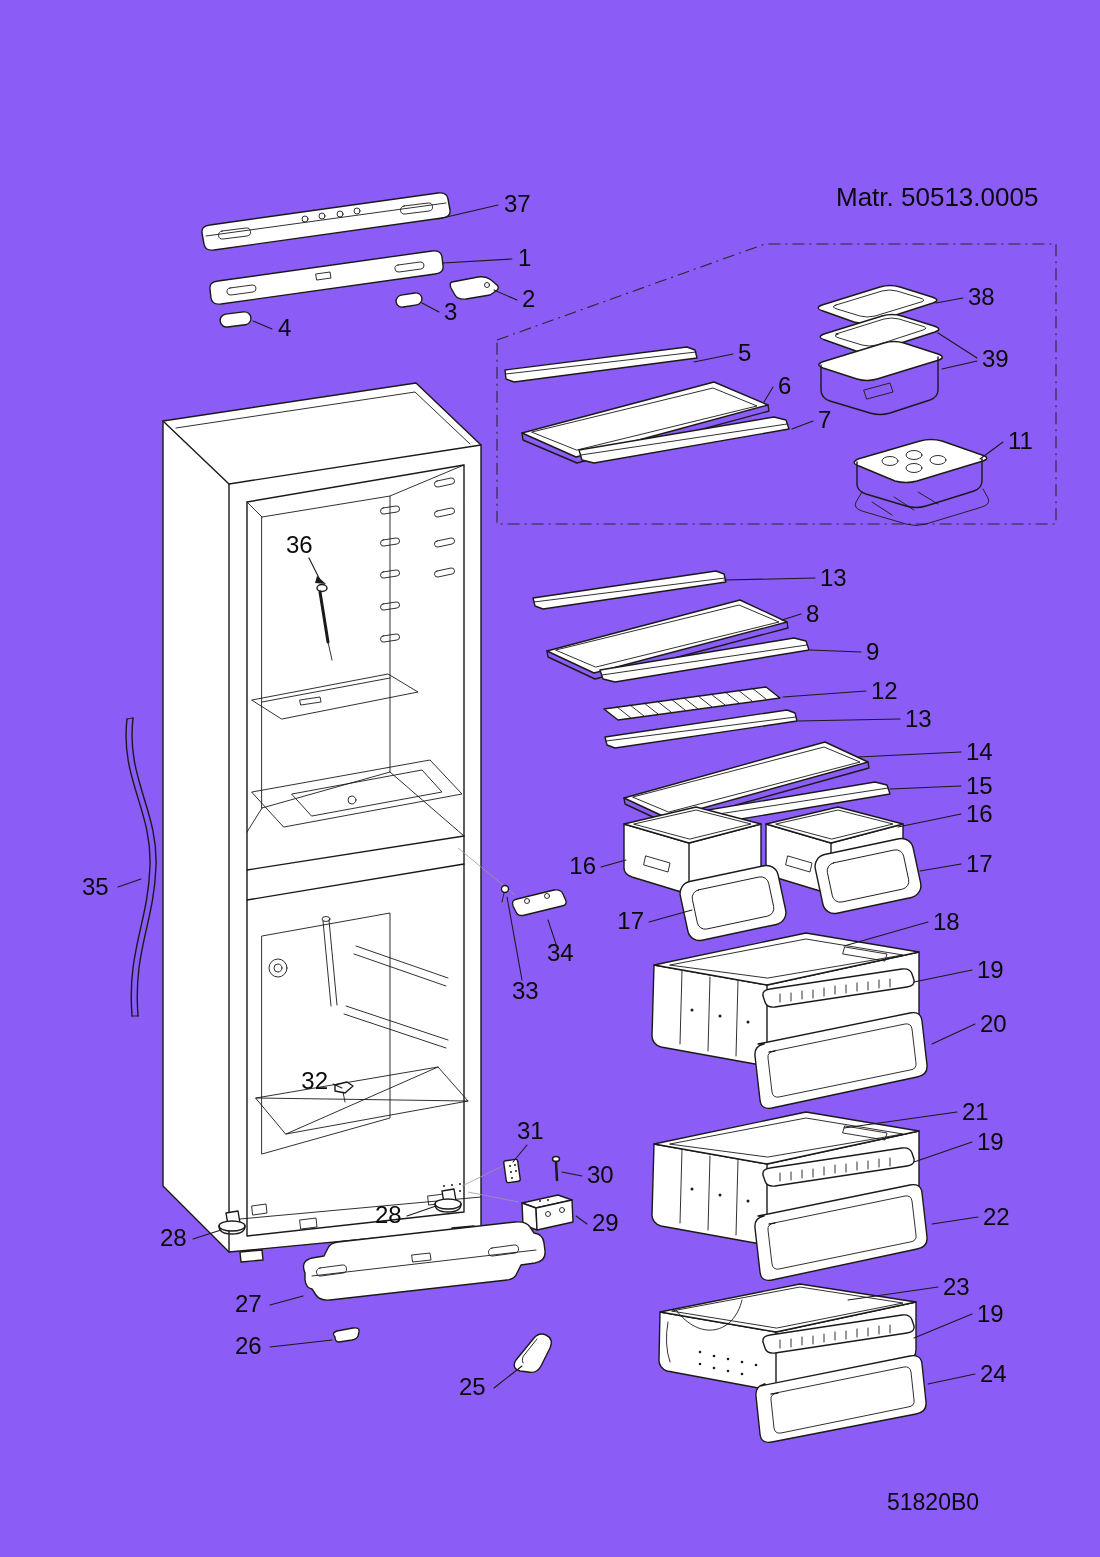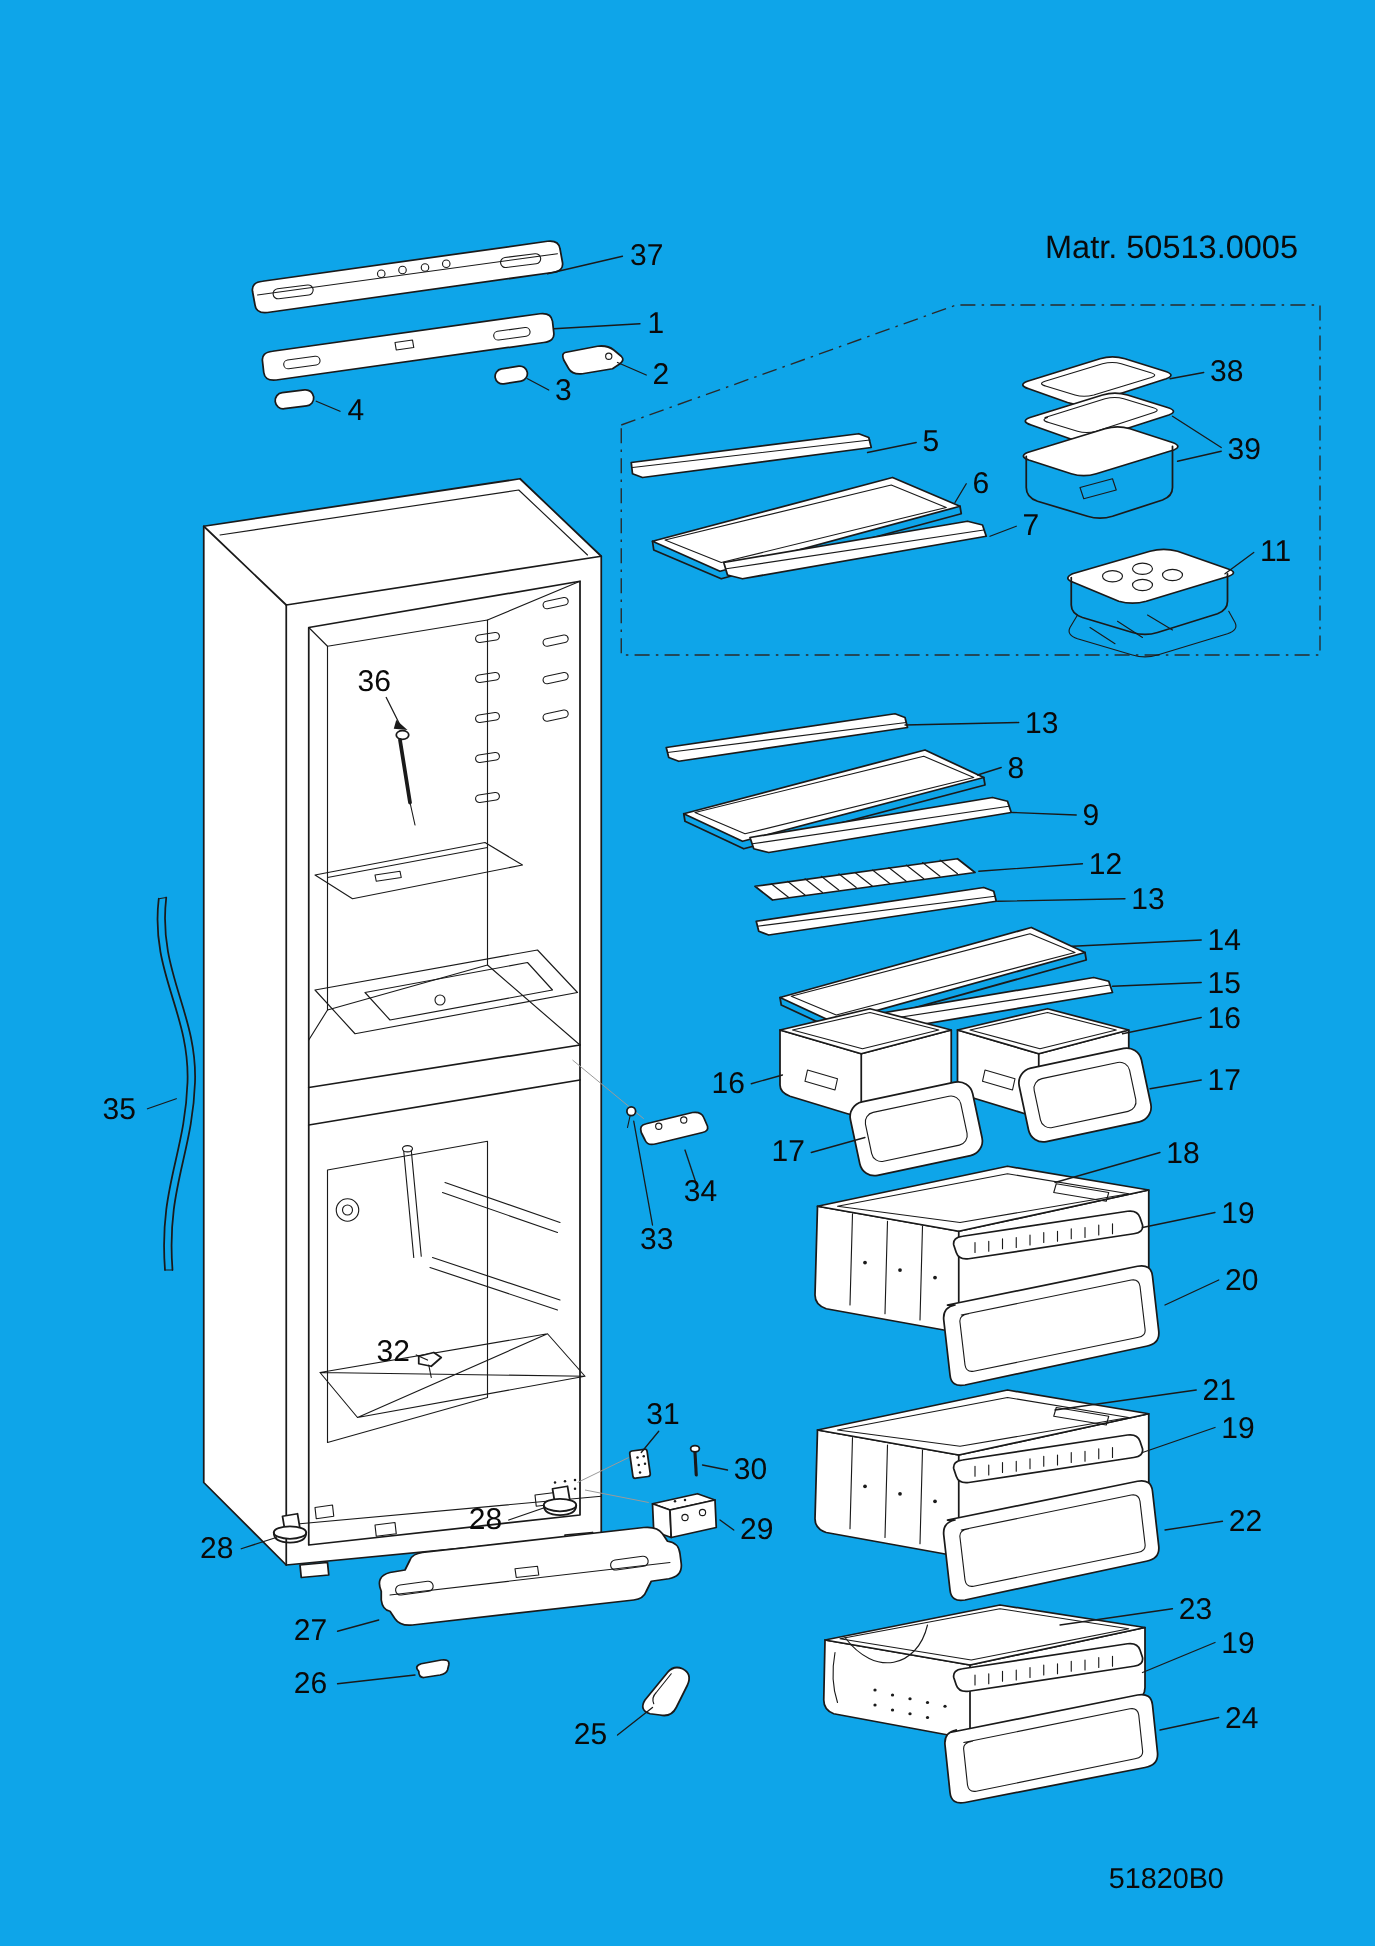--- a/index.html
+++ b/index.html
@@ -1,16 +1,16 @@
 <!DOCTYPE html>
 <html><head>
 <meta charset="utf-8">
 <style>
   html,body{margin:0;padding:0;background:#fff}
-  .sheet{position:relative;width:1100px;height:1557px;background:#0ea5e9;overflow:hidden}
+  .sheet{position:relative;width:1100px;height:1557px;background:#8b5cf6;overflow:hidden}
   svg{display:block}
   .ln{fill:none;stroke:#1a1a1a;stroke-width:1.4;stroke-linejoin:round;stroke-linecap:round}
   .lt{fill:none;stroke:#1a1a1a;stroke-width:0.9;stroke-linejoin:round;stroke-linecap:round}
   .fw{fill:#ffffff;stroke:#1a1a1a;stroke-width:1.4;stroke-linejoin:round;stroke-linecap:round}
   .gd{fill:none;stroke:#9a9a9a;stroke-width:0.8}
   .leader{fill:none;stroke:#1a1a1a;stroke-width:1.05;stroke-linecap:round}
   .dashed{fill:none;stroke:#2a2a2a;stroke-width:1.1;stroke-dasharray:12 5 2 5}
   .dot{fill:#1a1a1a;stroke:none}
   text.callout{font-family:"Liberation Sans",sans-serif;font-size:24px;fill:#0a0a0a}
   text.matr{font-family:"Liberation Sans",sans-serif;font-size:26px;fill:#0a0a0a}

